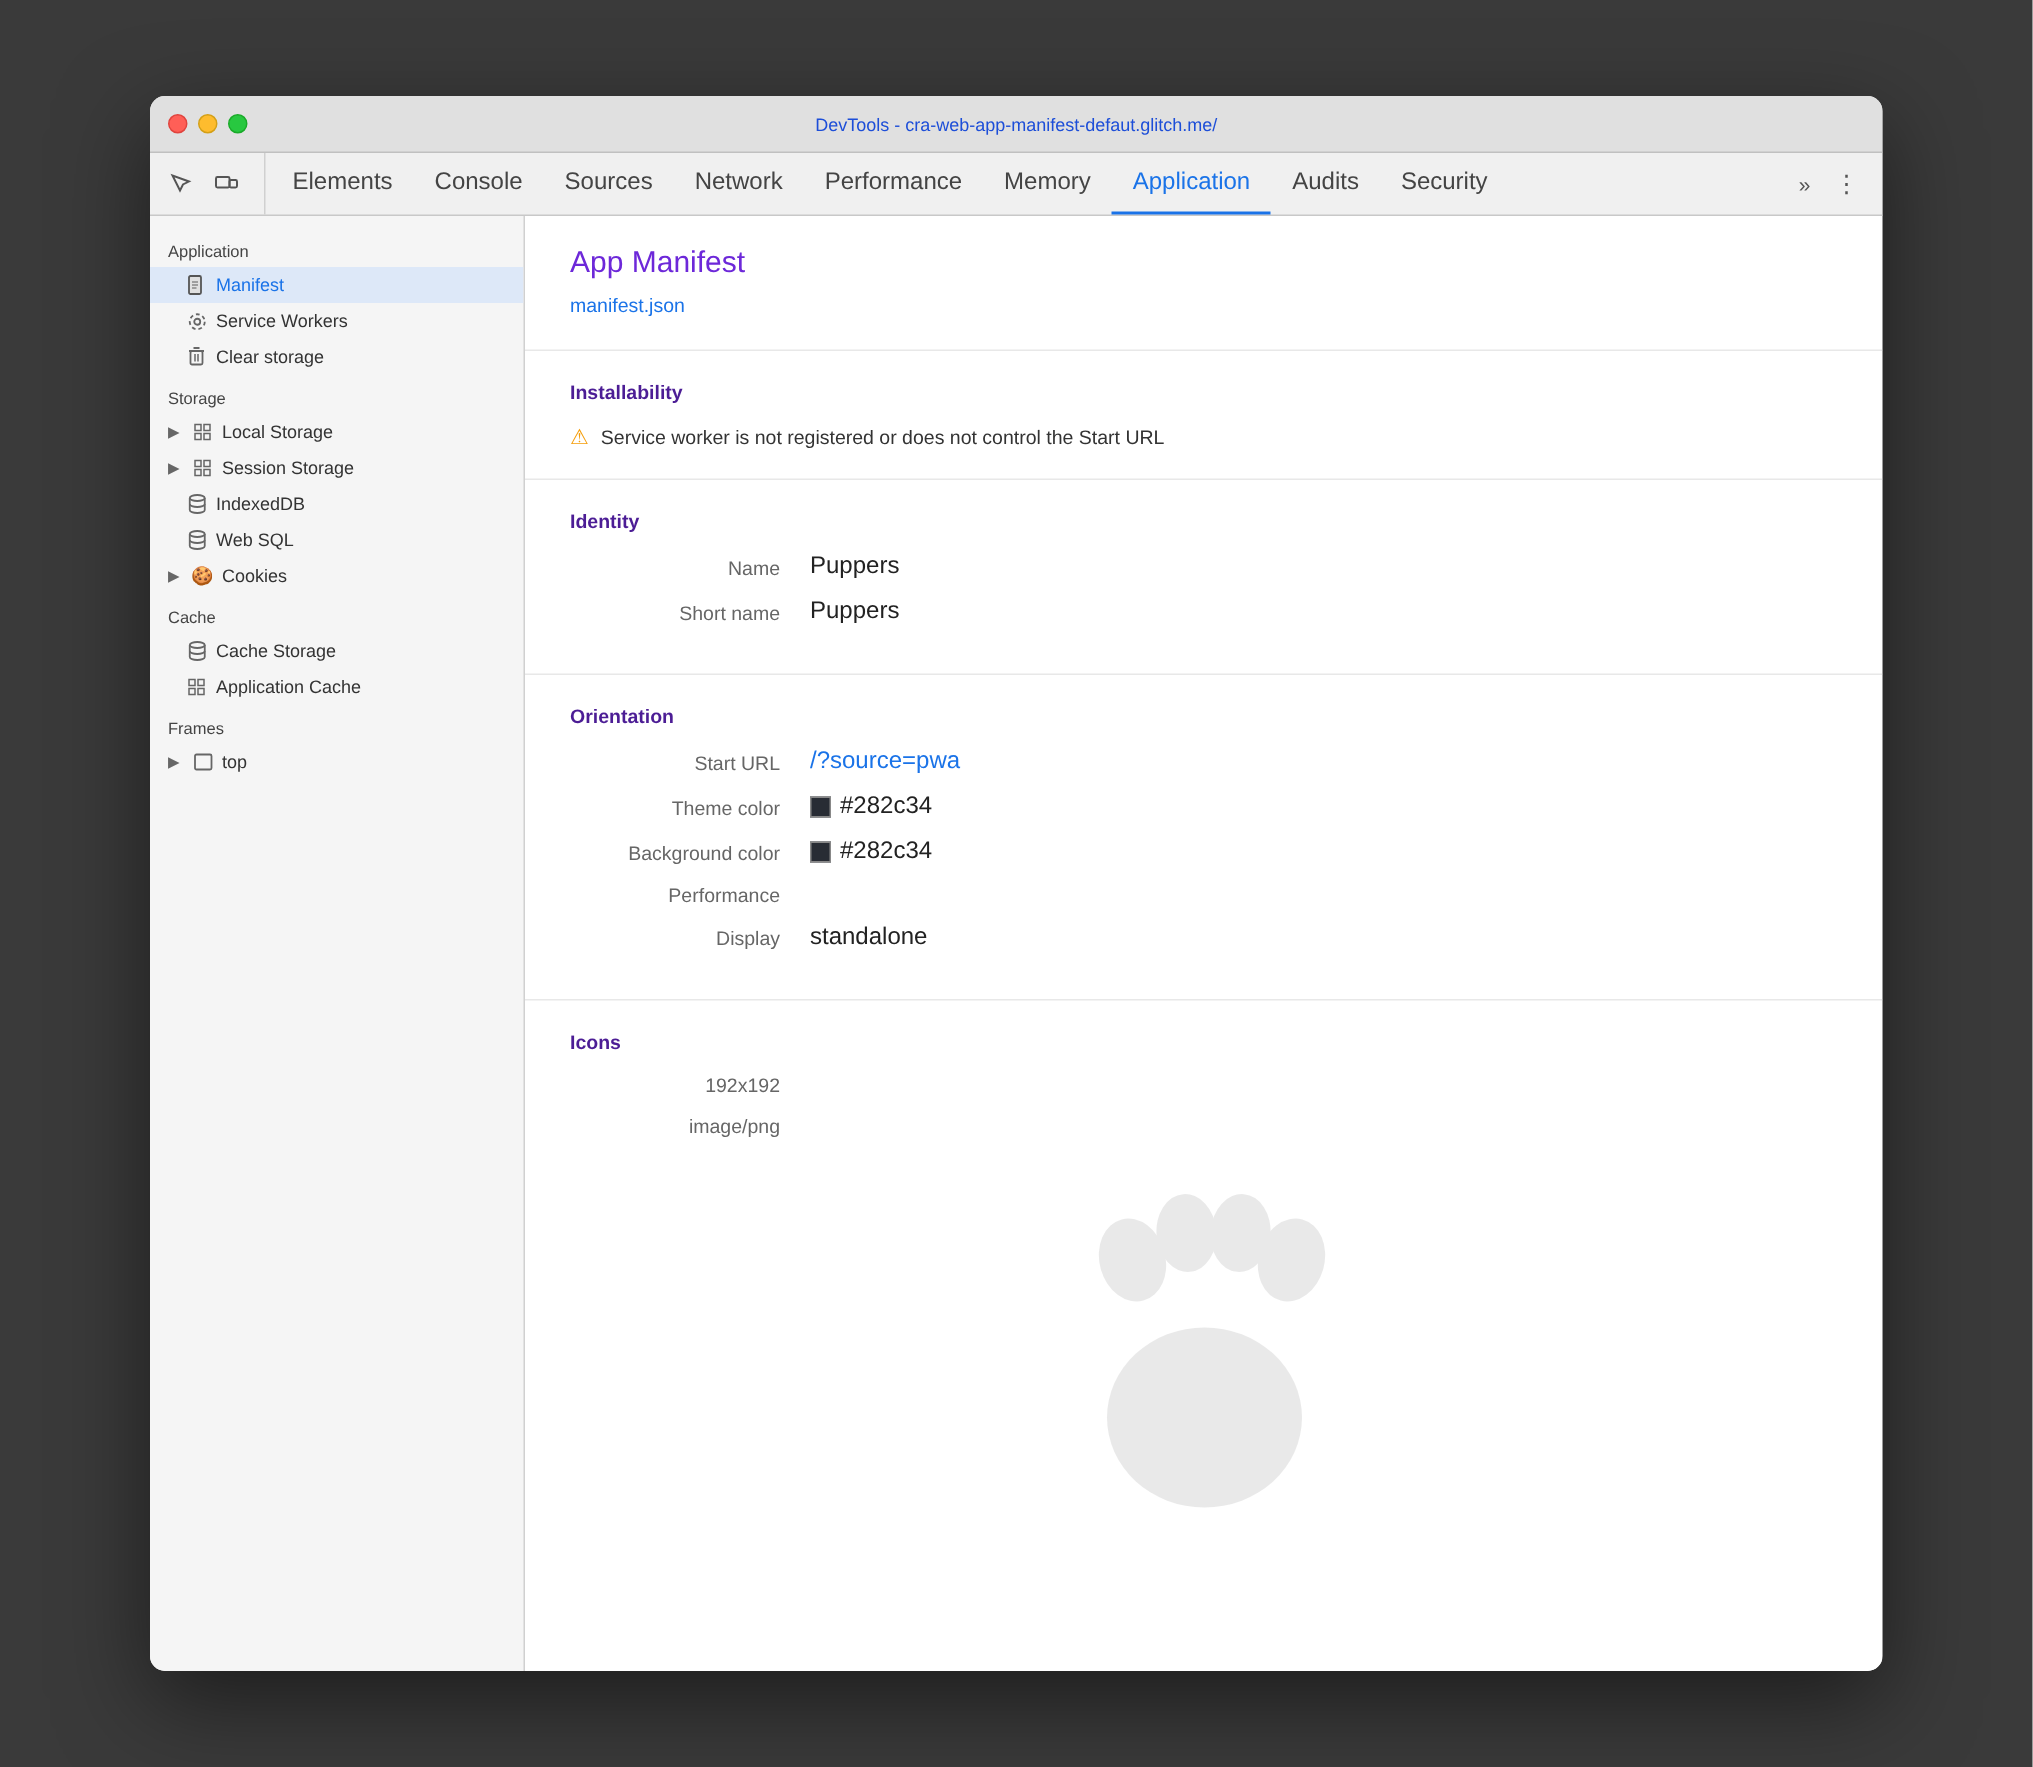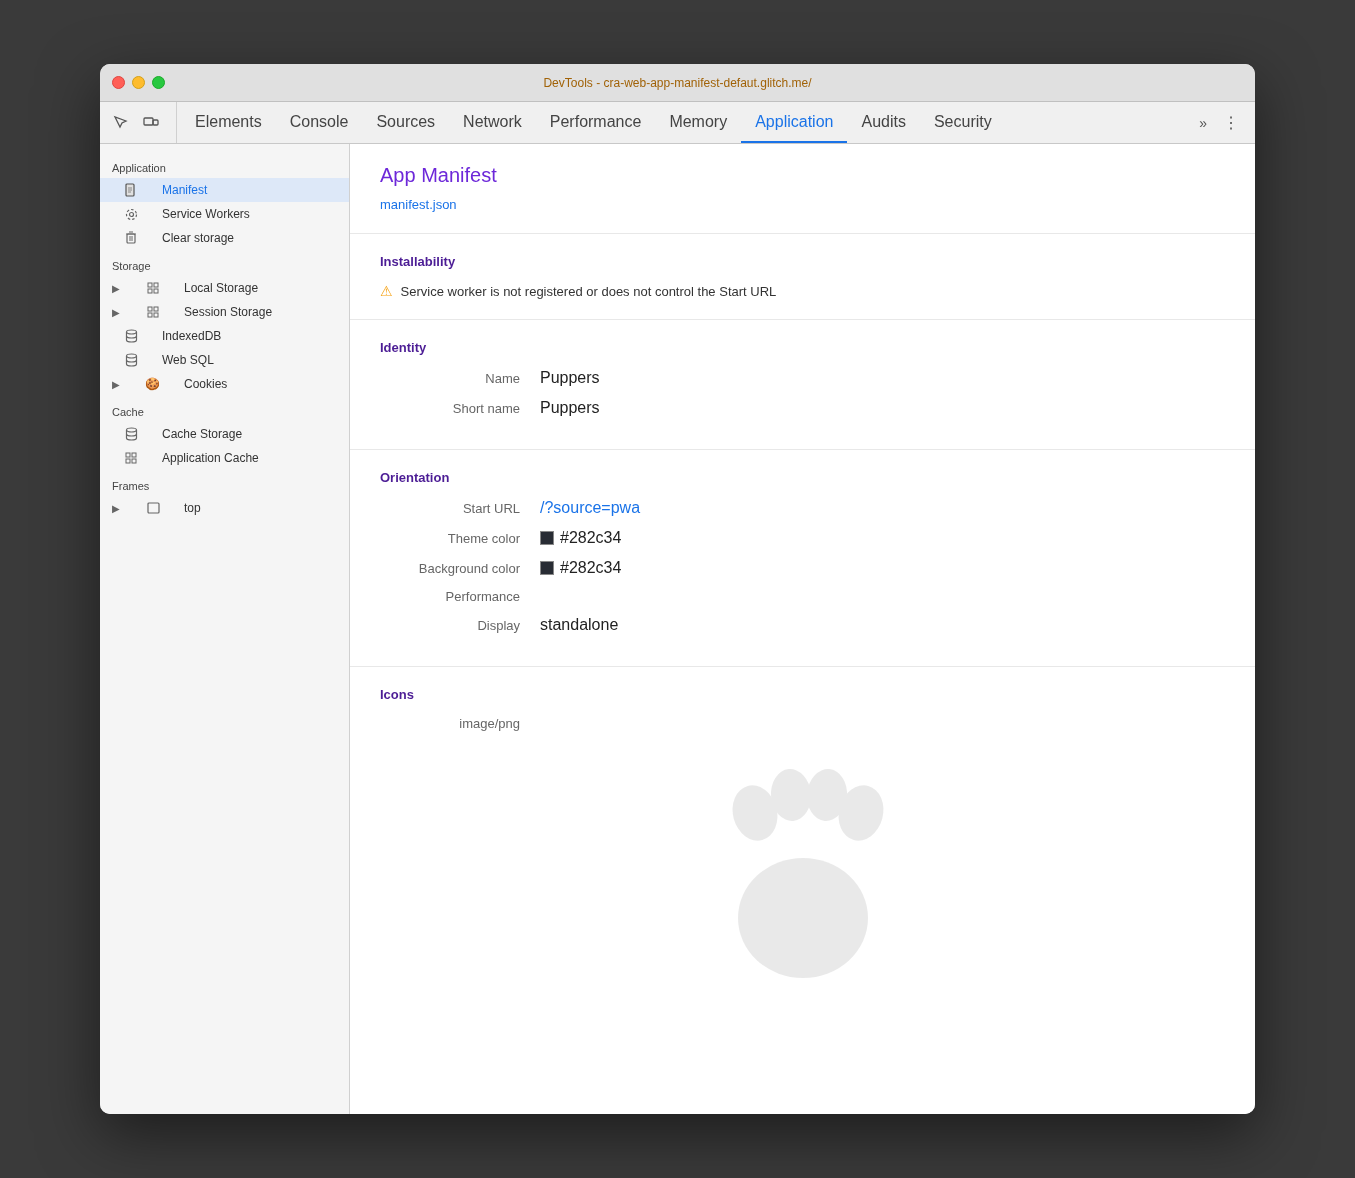--- a/index.html
+++ b/index.html
@@ -46,21 +46,21 @@
       justify-content: center;
     }
     .tl-red { background: #ff5f57; border: 1px solid #e0443e; }
     .tl-yellow { background: #febc2e; border: 1px solid #d4a017; }
     .tl-green { background: #28c840; border: 1px solid #1aab29; }
     .titlebar-title {
       position: absolute;
       left: 50%;
       transform: translateX(-50%);
       font-size: 12px;
-      color: #a16207;
+      color: #1d4ed8;
     }
     
     .toolbar {
       height: 42px;
       background: #f0f0f0;
       border-bottom: 1px solid #c8c8c8;
       display: flex;
       align-items: stretch;
       padding: 0 8px;
       flex-shrink: 0;
@@ -141,21 +141,21 @@
       padding: 10px 12px 4px 12px;
       display: block;
     }
     .sidebar-item {
       display: flex;
       align-items: center;
       padding: 3px 12px 3px 24px;
       font-size: 12px;
       color: #333;
       cursor: pointer;
-      gap: 24px;
+      gap: 6px;
       height: 24px;
     }
     .sidebar-item.active { background: #dde8f8; color: #1a73e8; }
     .sidebar-item.with-arrow { padding-left: 12px; }
     .sidebar-arrow {
       width: 10px;
       font-size: 10px;
       color: #666;
       flex-shrink: 0;
     }
@@ -517,20 +517,24 @@
 
         <div class="info-row">
           <span class="info-label">Display</span>
           <span class="info-value">standalone</span>
         </div>
       </div>
 
       <div class="icons-section">
         <div class="section-heading">Icons</div>
         <div class="info-row">
+          <span class="info-label">192x192</span>
+          <span class="info-value"></span>
+        </div>
+        <div class="info-row">
           <span class="info-label">image/png</span>
           <span class="info-value"></span>
         </div>
 
         <div class="paw-container">
           <svg class="paw-svg" width="200" height="220" viewBox="0 0 200 220" fill="none" xmlns="http://www.w3.org/2000/svg">
 
             <ellipse cx="52" cy="50" rx="22" ry="28" fill="#aaa" transform="rotate(-15 52 50)"></ellipse>
 
             <ellipse cx="88" cy="32" rx="20" ry="26" fill="#aaa" transform="rotate(-5 88 32)"></ellipse>

